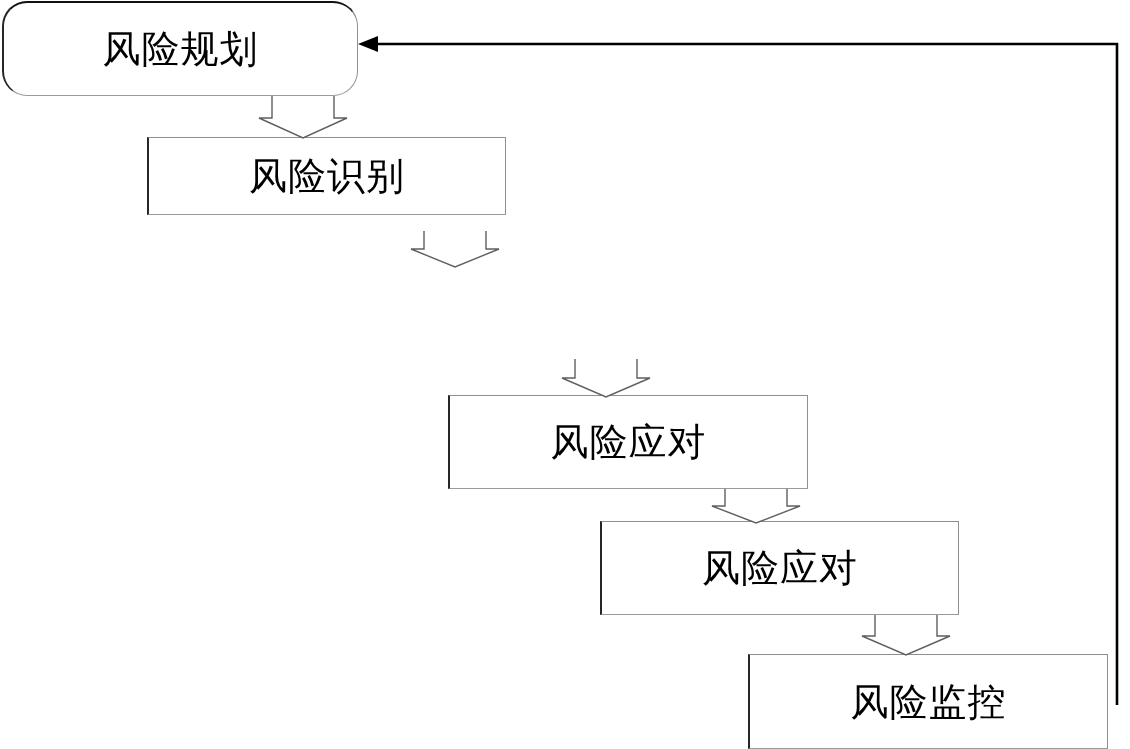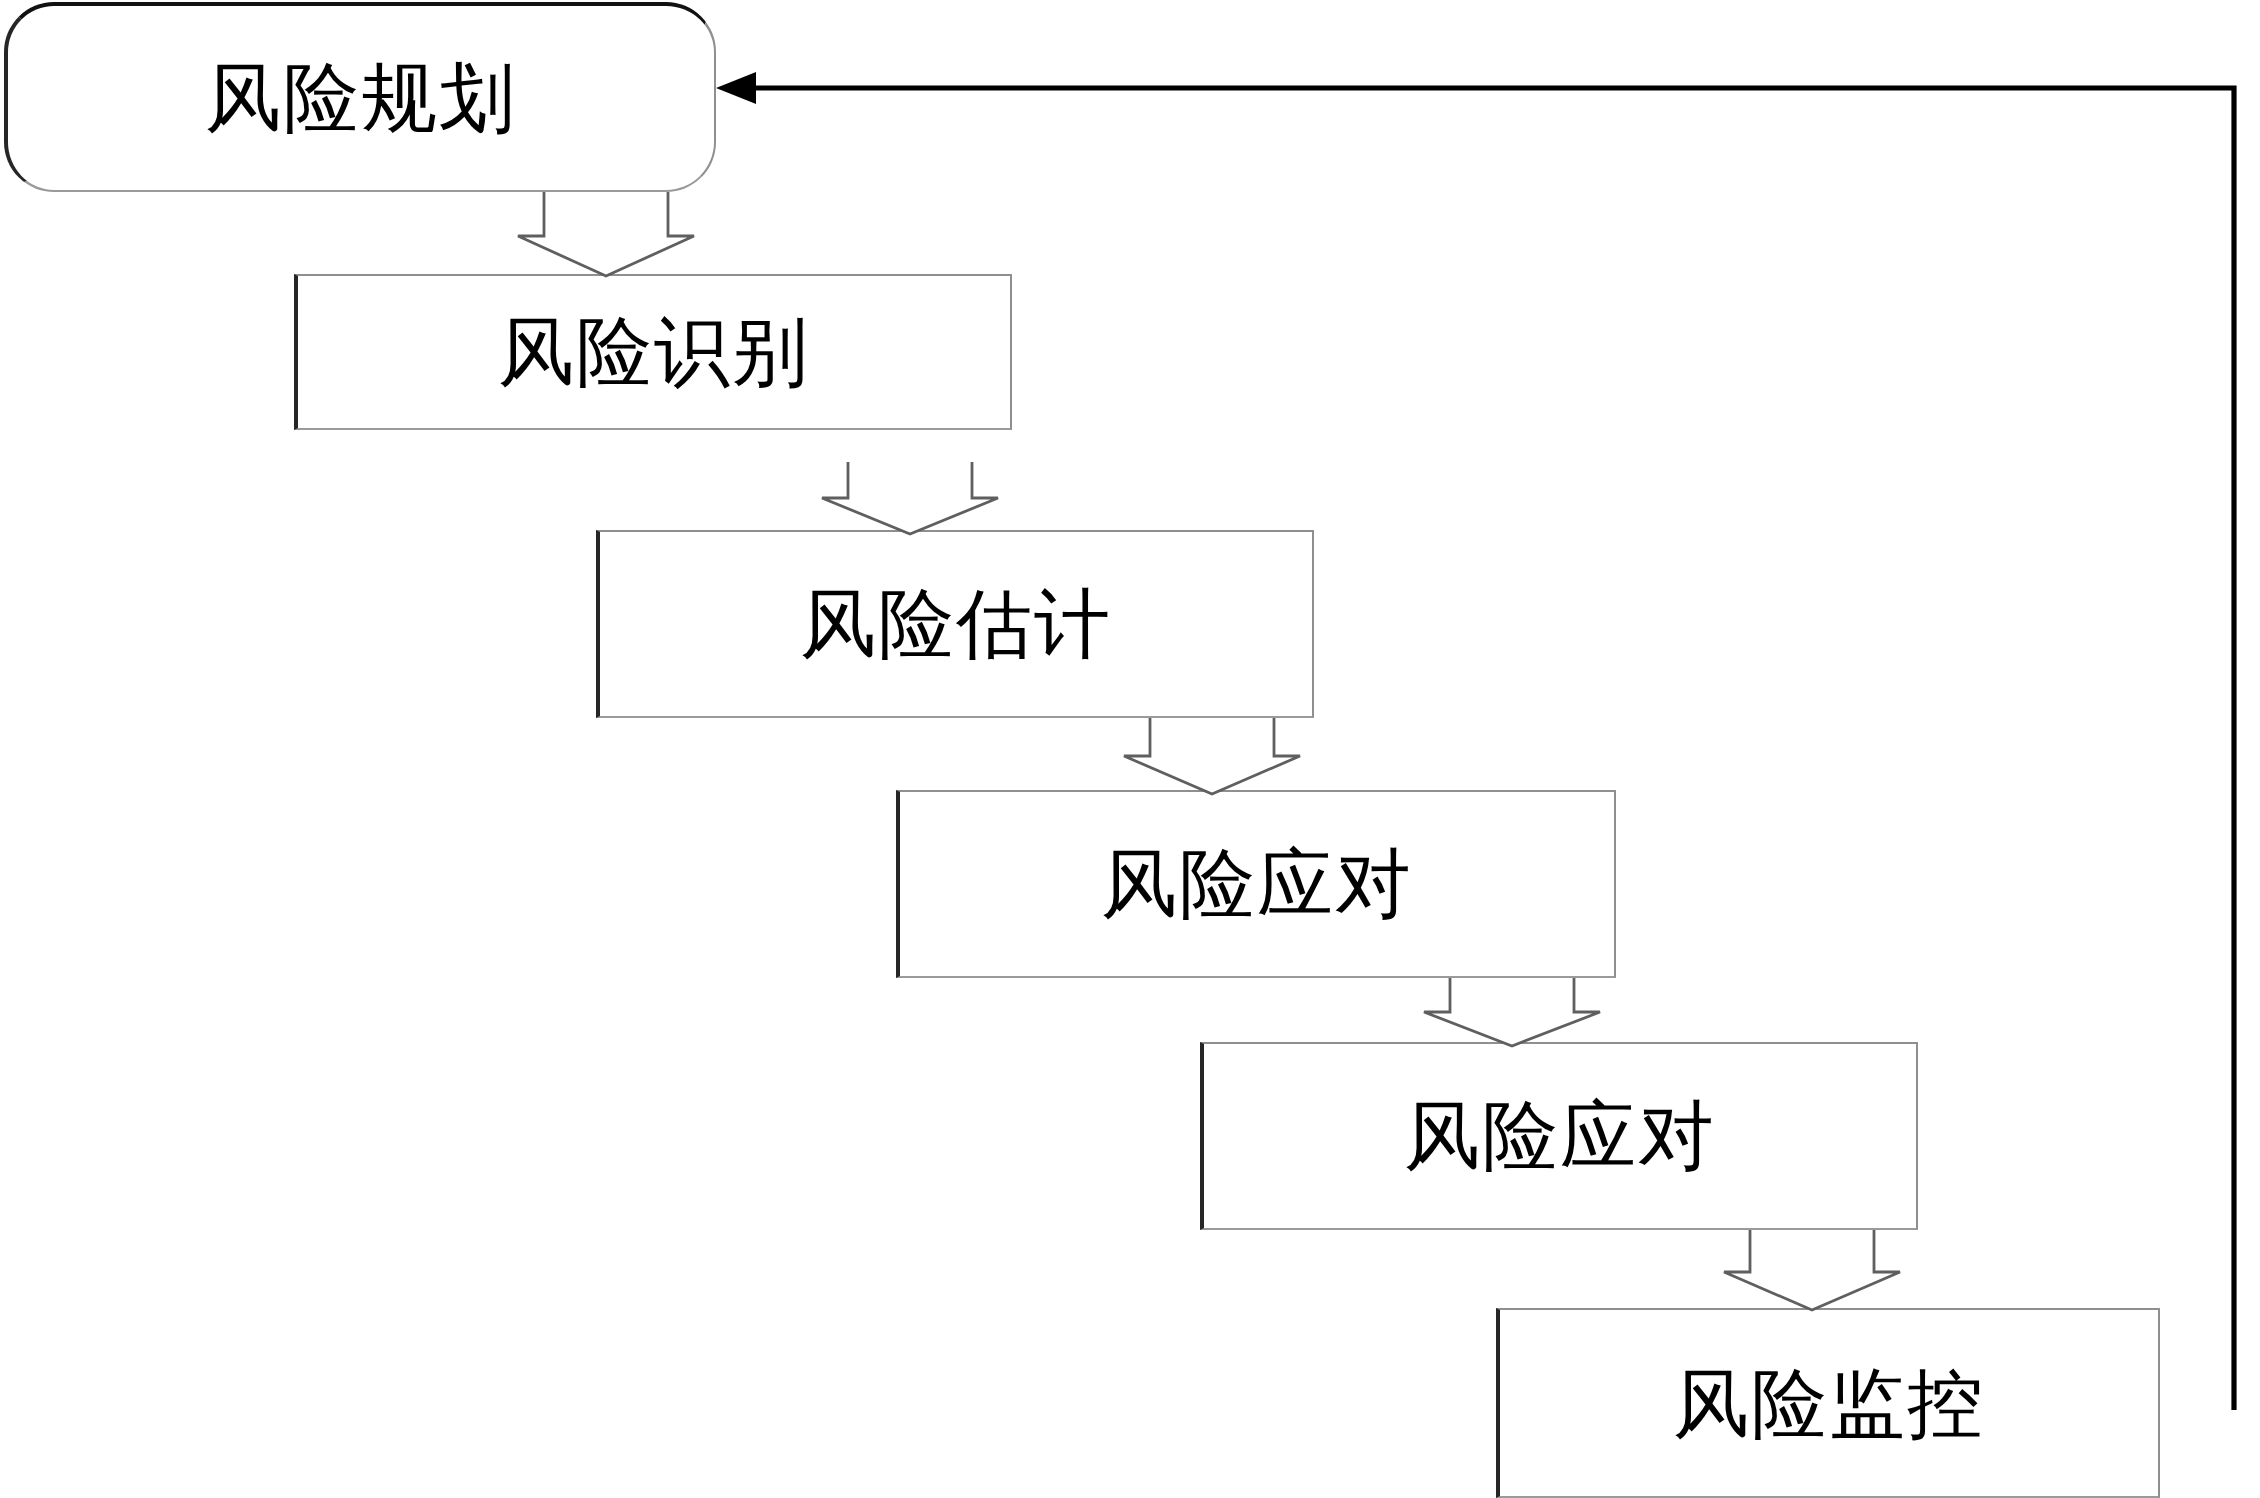--- a/index.html
+++ b/index.html
@@ -58,33 +58,30 @@
 <div id="canvas">
 
   <div class="flow-box first" style="left:2px; top:1px; width:356px; height:95px;border-radius:25px;">
     <span class="flow-label">风险规划</span>
   </div>
 
   <div class="flow-box" style="left:147px; top:137px; width:359px; height:78px;">
     <span class="flow-label">风险识别</span>
   </div>
 
-  <div class="flow-box" style="left:298px; top:265px; width:359px; height:94px;">
-    <span class="flow-label">风险估计</span>
-  </div>
 
   <div class="flow-box" style="left:448px; top:395px; width:360px; height:94px;">
     <span class="flow-label">风险应对</span>
   </div>
 
   <div class="flow-box" style="left:600px; top:521px; width:359px; height:94px;">
     <span class="flow-label">风险应对</span>
   </div>
 
-  <div class="flow-box" style="left:748px; top:654px; width:332px; height:95px;">
+  <div class="flow-box" style="left:748px; top:654px; width:360px; height:95px;">
     <span class="flow-label">风险监控</span>
   </div>
 
   <div class="block-arrow" style="left:258px; top:94px; width:90px; height:46px;">
     <svg width="90" height="46" viewBox="0 0 90 46">
       <path d="M 14 2 L 14 24 L 1 24 L 45 44 L 89 24 L 76 24 L 76 2" fill="#ffffff" stroke="#5f5f5f" stroke-width="1.4" stroke-linejoin="miter"></path>
     </svg>
   </div>
 
   <div class="block-arrow" style="left:410px; top:229px; width:90px; height:40px;">

